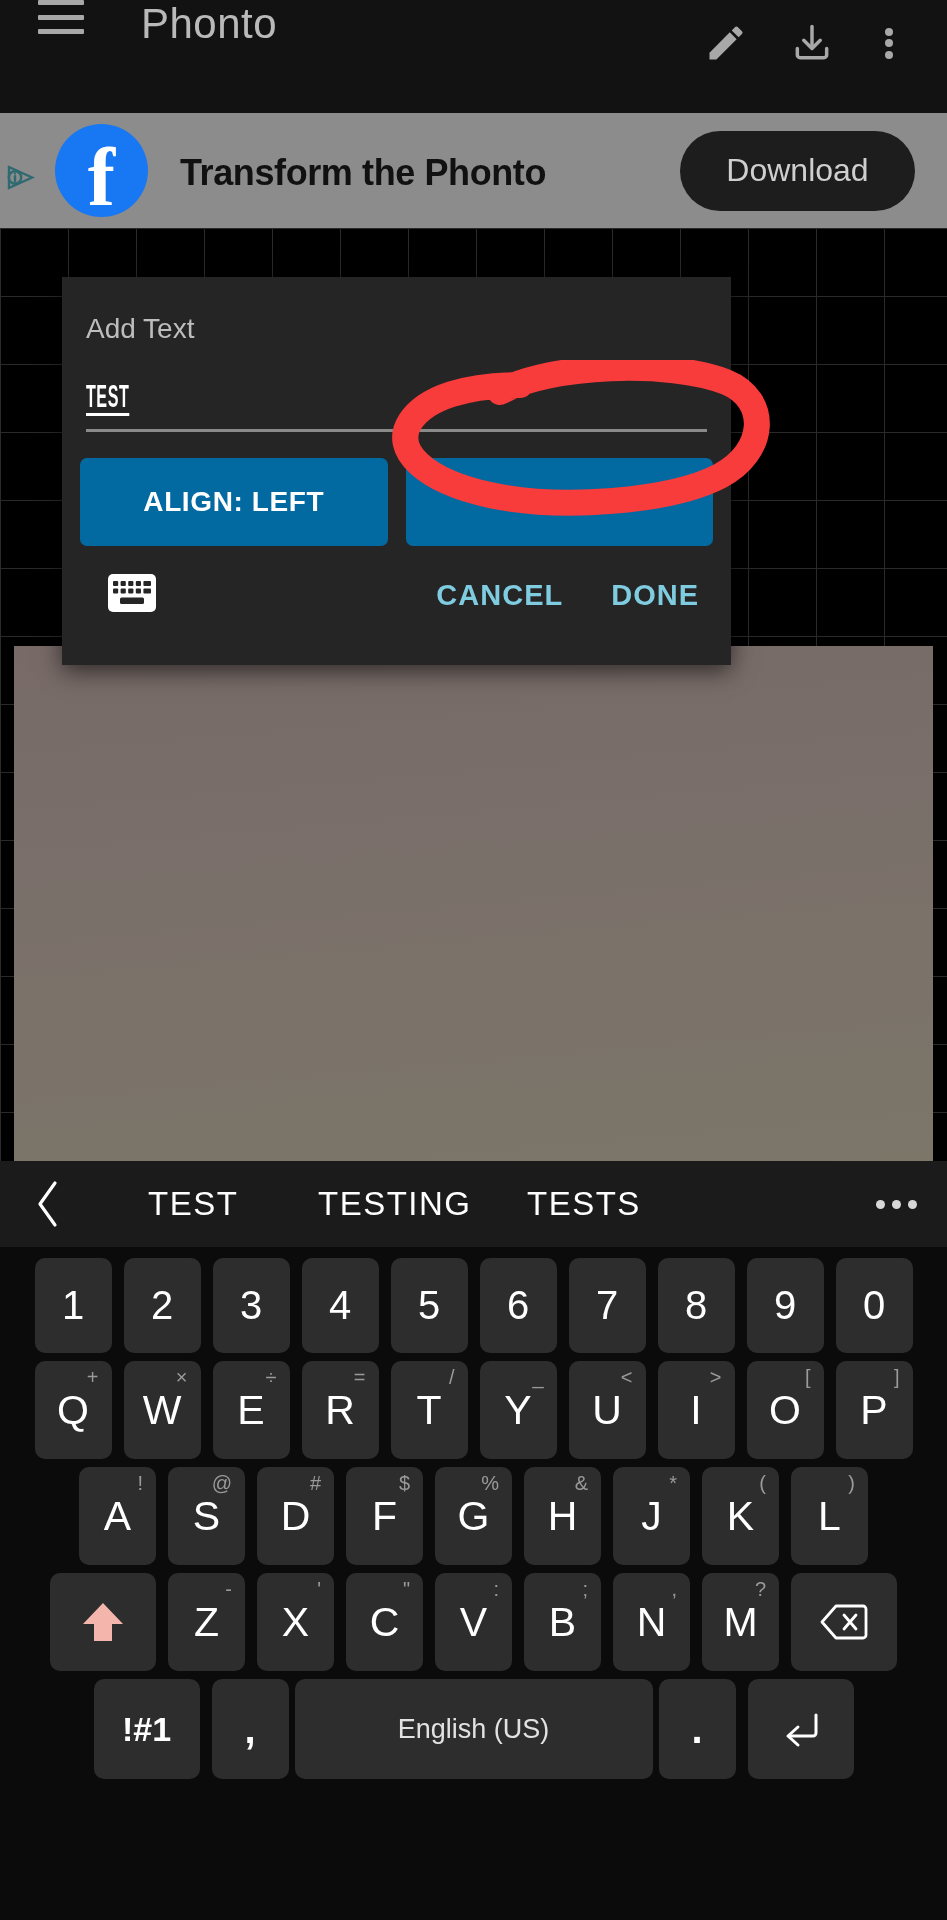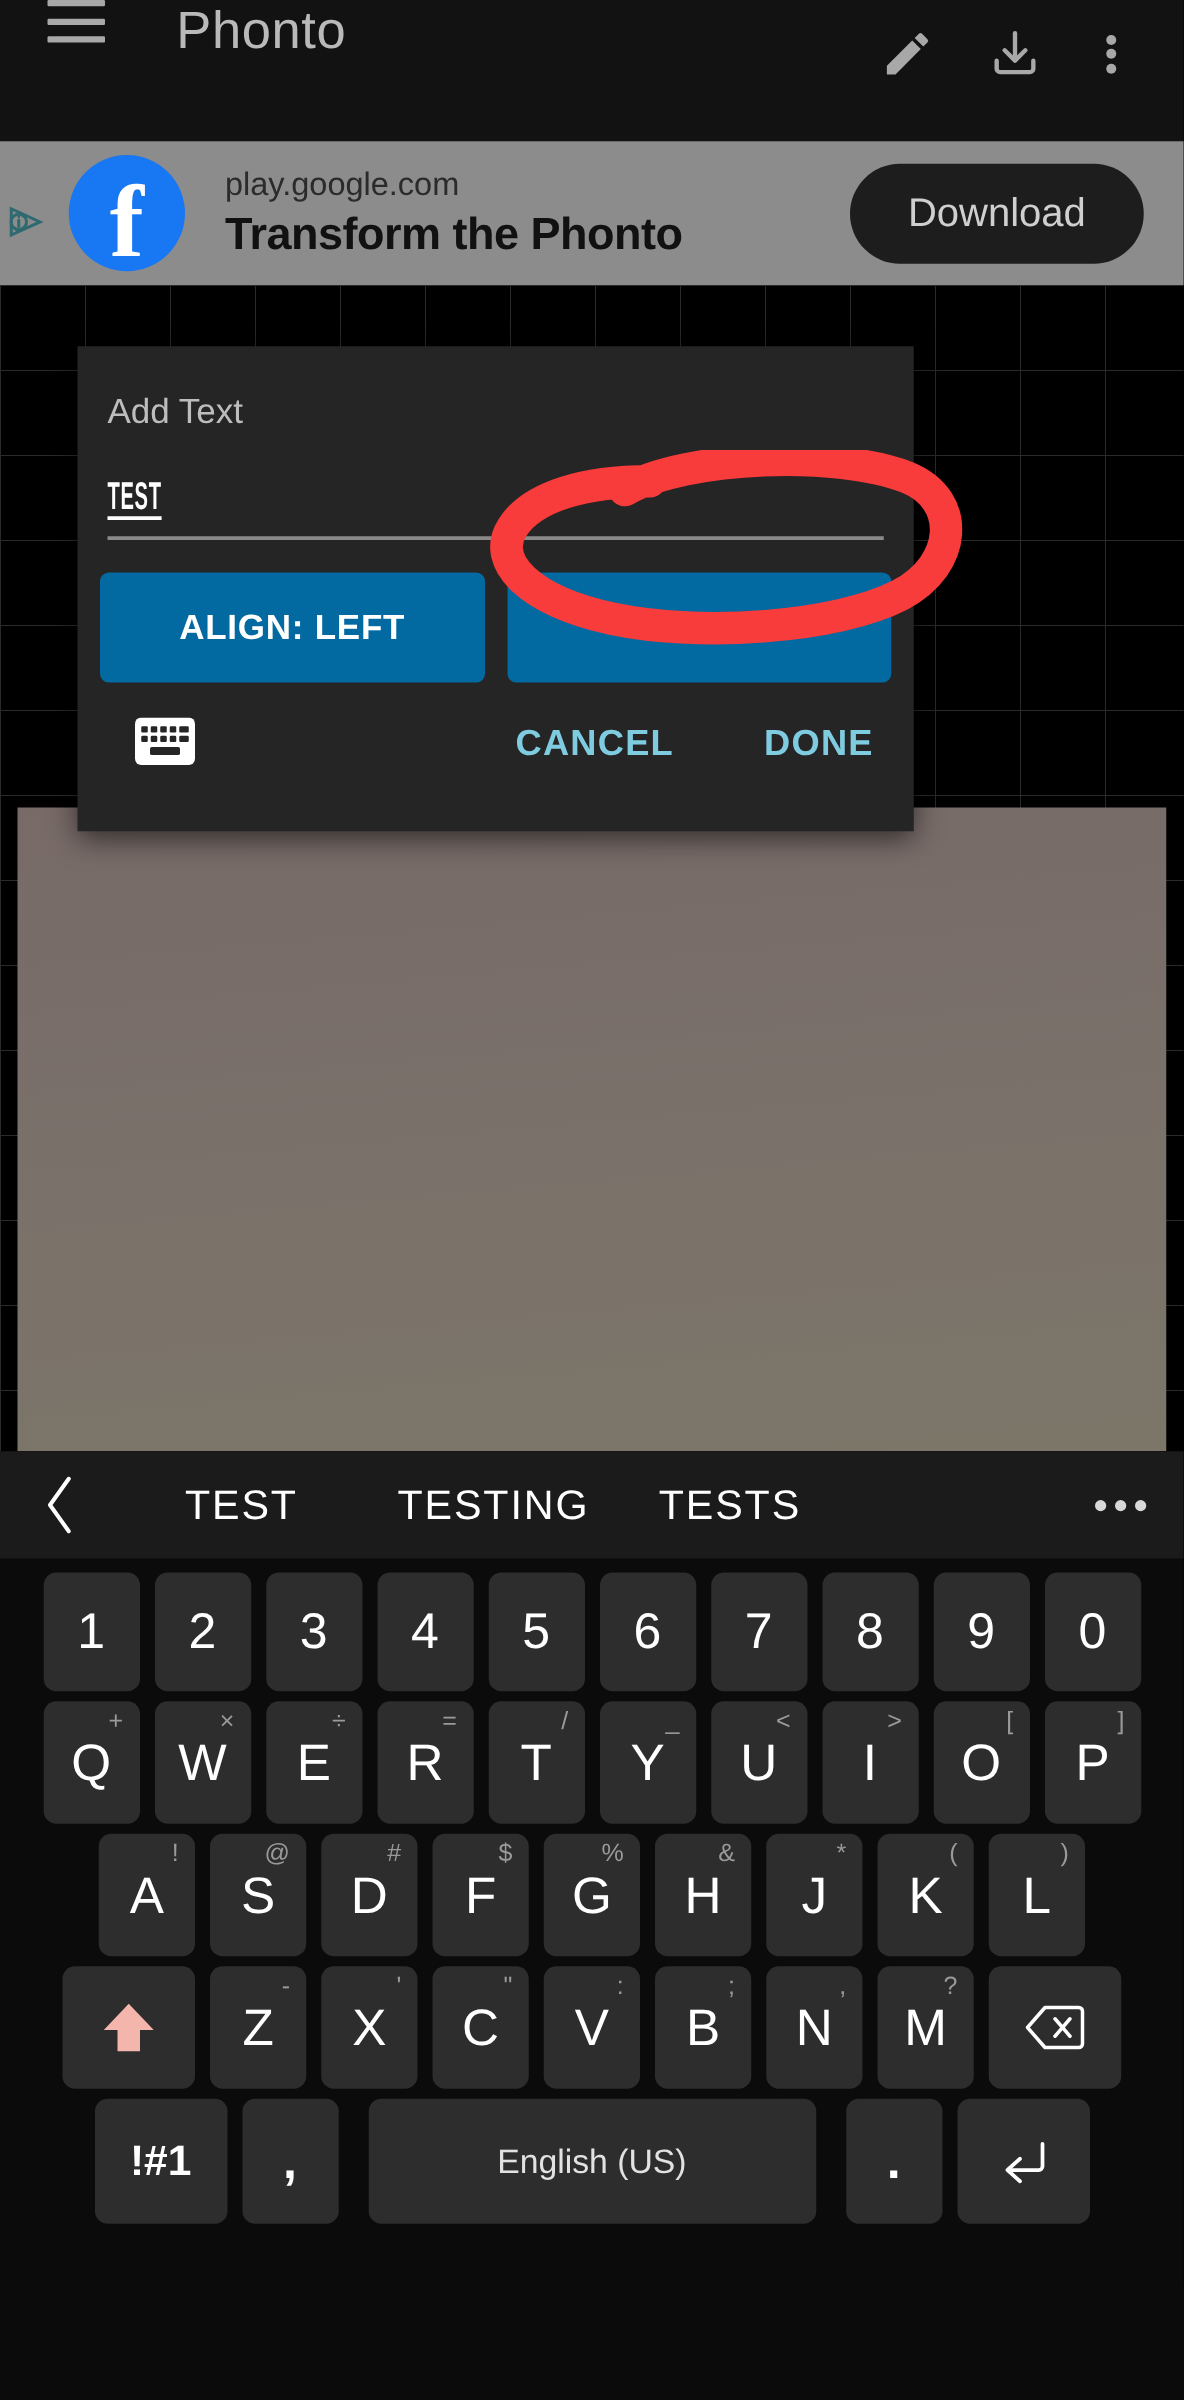--- a/index.html
+++ b/index.html
@@ -116,21 +116,21 @@
   .dlg-btn {
     flex:1; height:88px; background:#0369a1; border-radius:7px;
     display:flex; align-items:center; justify-content:center;
     color:#fff; font-size:28px; font-weight:700; letter-spacing:0.6px;
     cursor:pointer;
   }
   #dialog-footer {
     display:flex; align-items:center; margin:28px 32px 0 46px;
   }
   #keyboard-toggle-icon { cursor:pointer; }
-  #dialog-actions { margin-left:auto; display:flex; gap:72px; }
+  #dialog-actions { margin-left:auto; display:flex; gap:48px; }
   .dlg-action {
     color:#7fcbe0; font-size:29px; font-weight:600; letter-spacing:1px;
     cursor:pointer;
   }
 
   
   #annotation {
     position:absolute; left:370px; top:360px; width:400px; height:180px;
     z-index:7; pointer-events:none;
   }
@@ -169,21 +169,21 @@
   .key.num { width:77px; height:95px; margin:0 6px; font-size:40px; font-weight:400; }
   .key.ltr { width:77px; height:98px; margin:0 6px; font-size:41px; font-weight:400; }
   .key .sup {
     position:absolute; top:6px; right:13px;
     font-size:20px; color:#9a9a9a; font-weight:400; line-height:1;
   }
   .key.shift { width:106px; height:98px; margin:0 6px; }
   .key.backspace { width:106px; height:98px; margin:0 6px; }
   .key.sym { width:106px; height:100px; margin:0 6px; font-size:34px; font-weight:600; }
   .key.comma, .key.period { width:77px; height:100px; margin:0 6px; font-size:40px; font-weight:700; }
-  .key.space { width:358px; height:100px; margin:0 18px; font-size:27px; color:#e2e2e2; }
+  .key.space { width:358px; height:100px; margin:0 0; font-size:27px; color:#e2e2e2; }
   .key.enter { width:106px; height:100px; margin:0 6px; }
   #row-zxcv .key.ltr { width:77px; }
 </style>
 </head>
 <body>
 
 <div id="appbar">
   <div id="hamburger">
     <span></span>
       <span></span>
@@ -220,21 +220,20 @@
       <path d="M5 4 L28 14.5 L5 25 Z" fill="none"></path>
       <circle cx="11" cy="14.5" r="6.2" fill="none"></circle>
       <circle cx="11" cy="10.6" r="1.1" fill="#2f6a70" stroke="none"></circle>
       <path d="M11 13.2 v5" stroke-linecap="round"></path>
     </svg>
   </div>
   <div id="fb-logo">
     <div class="f">f</div>
   </div>
   <div id="ad-text">
-    <div id="ad-url">play.google.com</div>
     <div id="ad-headline">Transform the Phonto</div>
   </div>
   <div id="ad-cta">Download</div>
 </div>
 <div id="ad-close">✕</div>
 
 <div id="canvas-area">
   <div id="grid-bg"></div>
   <div id="photo"></div>
 </div>

